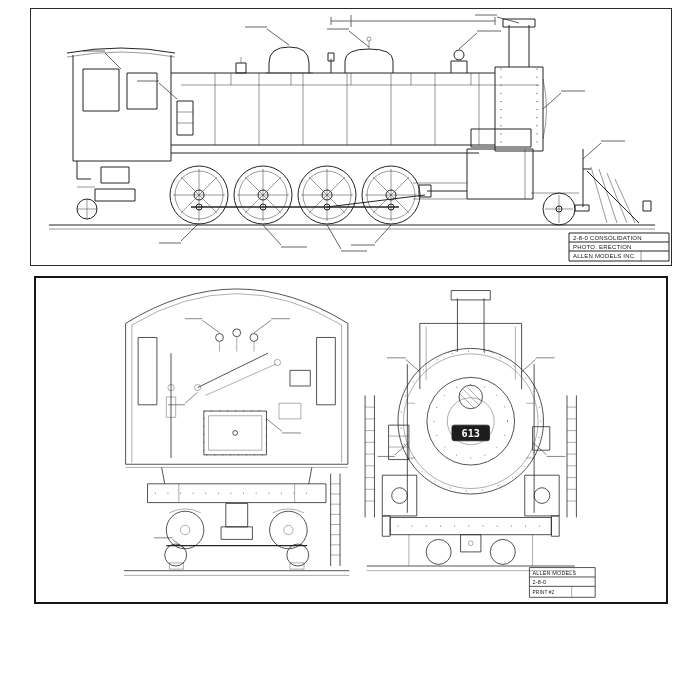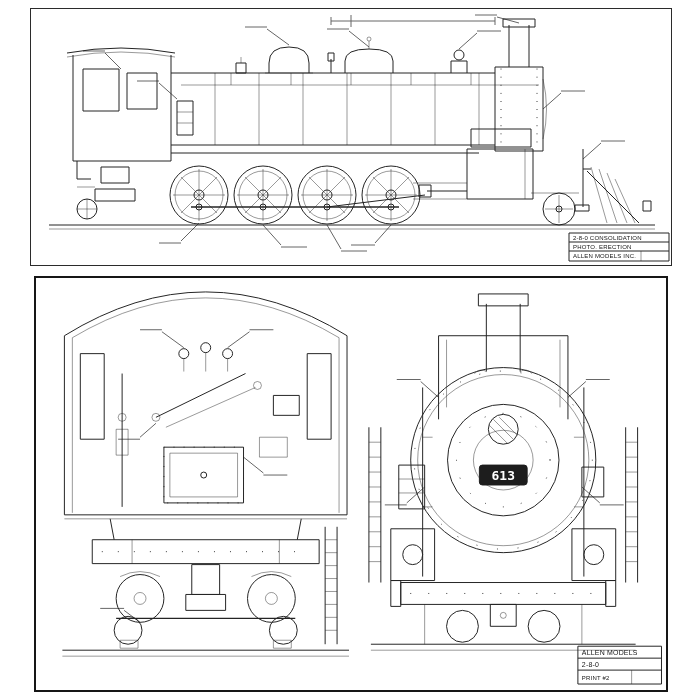--- a/index.html
+++ b/index.html
@@ -2,21 +2,21 @@
 <html><head>
 <meta charset="utf-8">
 <style>
   html,body{margin:0;padding:0;}
   body{
     width:700px;height:700px;background:#ffffff;position:relative;
     font-family:"Liberation Sans", sans-serif;overflow:hidden;
   }
   .panel{position:absolute;background:#fff;box-sizing:border-box;}
   .panel.top{left:30px;top:8px;width:642px;height:258px;border:1.5px solid #2b2b2b;}
-  .panel.bottom{left:34px;top:276px;width:634px;height:416px;border:2.5px solid #161616;}
+  .panel.bottom{left:34px;top:276px;width:634px;height:328px;border:2.5px solid #161616;}
   svg{display:block;width:100%;height:100%;}
   svg line,svg path,svg rect,svg circle,svg ellipse,svg polyline,svg polygon{
     stroke:#242424;fill:none;stroke-width:1;stroke-linejoin:round;
   }
   svg text{stroke:none;fill:#141414;}
   .thin{stroke-width:.55;opacity:.85;}
   .lbl{stroke-width:.8;opacity:.7;}
   .med{stroke-width:1.4;}
   .dots{stroke-linecap:round;}
   .dark{fill:#1d1d1d;stroke:#1d1d1d;}

